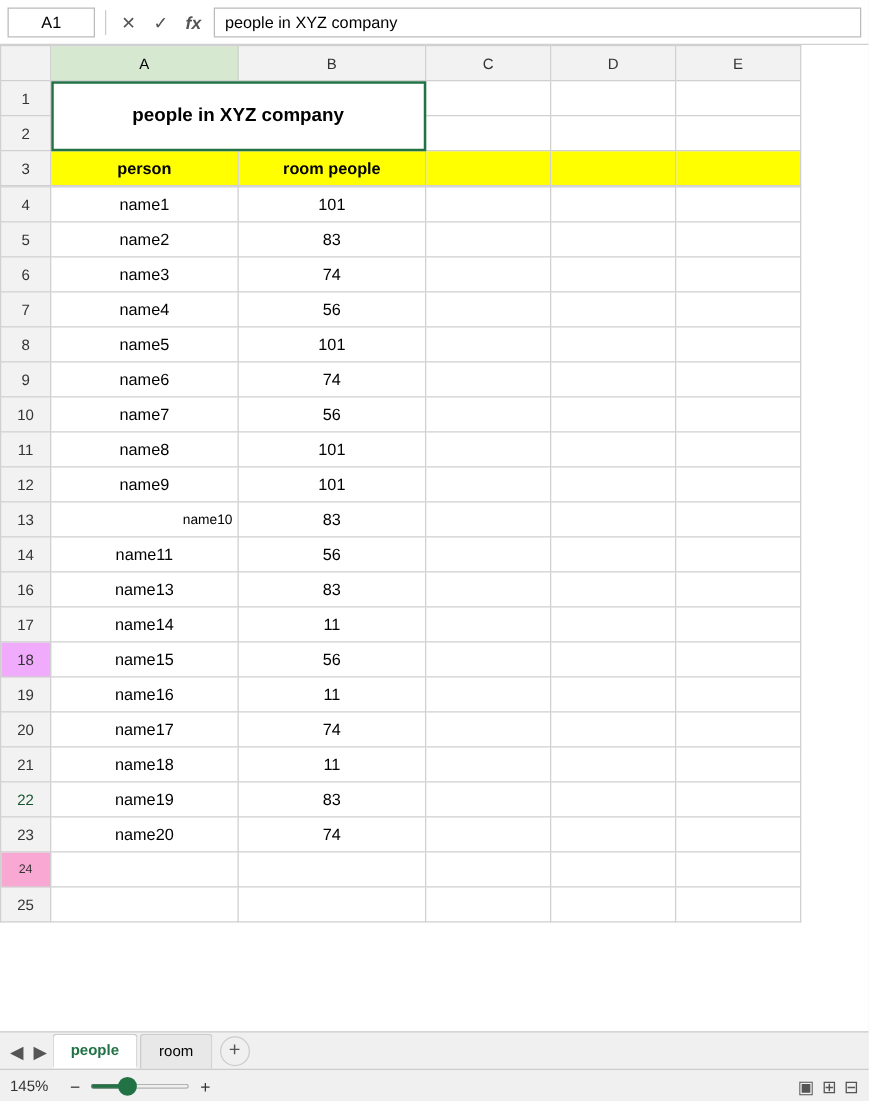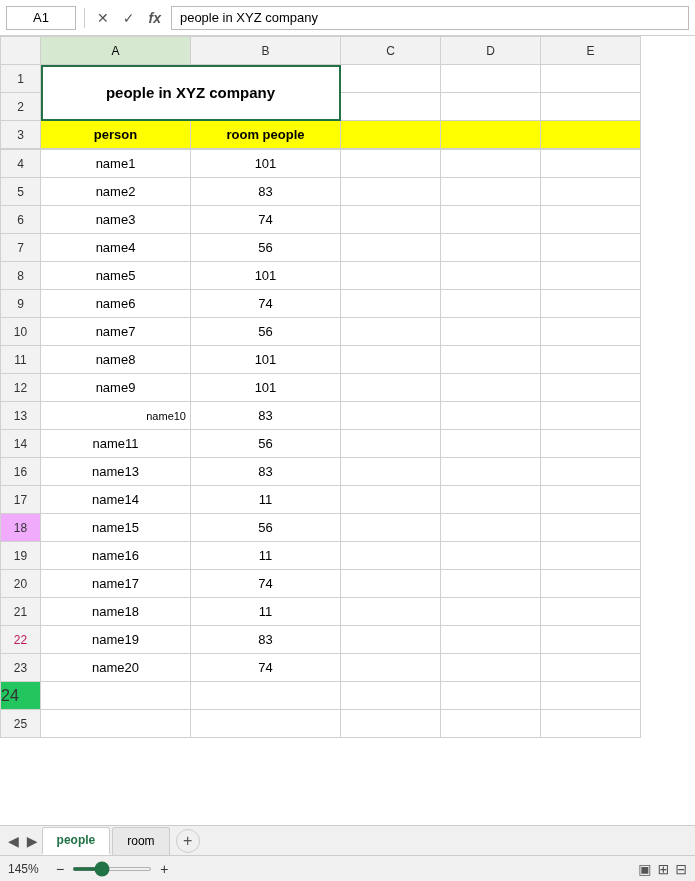--- a/index.html
+++ b/index.html
@@ -428,37 +428,37 @@
           </tr>
           <tr>
             <td class="row-num" style="background: rgb(242, 242, 242); border: 1px solid rgb(208, 208, 208); text-align: center; font-size: 12px; color: rgb(51, 51, 51); width: 40px; min-width: 40px; height: 28px; margin-left: 20px;">21</td>
             <td class="cell col-a cell-center" style="border: 1px solid rgb(208, 208, 208); height: 28px; padding: 0px 4px; font-size: 13px; text-align: center; width: 150px; min-width: 150px;">name18</td>
             <td class="cell col-b cell-center" style="border: 1px solid rgb(208, 208, 208); height: 28px; padding: 0px 4px; font-size: 13px; text-align: center; width: 150px; min-width: 150px;">11</td>
             <td class="cell col-c" style="border: 1px solid rgb(208, 208, 208); height: 28px; padding: 0px 4px; font-size: 13px; width: 100px; min-width: 100px;"></td>
             <td class="cell col-d" style="border: 1px solid rgb(208, 208, 208); height: 28px; padding: 0px 4px; font-size: 13px; width: 100px; min-width: 100px;"></td>
             <td class="cell col-e" style="border: 1px solid rgb(208, 208, 208); height: 28px; padding: 0px 4px; font-size: 13px; width: 100px; min-width: 100px;"></td>
           </tr>
           <tr>
-            <td class="row-num" style="background: rgb(242, 242, 242); border: 1px solid rgb(208, 208, 208); text-align: center; font-size: 12px; color: #be185d; width: 40px; min-width: 40px; height: 28px;">22</td>
+            <td class="row-num" style="background: rgb(242, 242, 242); border: 1px solid rgb(208, 208, 208); text-align: center; font-size: 12px; color: #14532d; width: 40px; min-width: 40px; height: 28px;">22</td>
             <td class="cell col-a cell-center" style="border: 1px solid rgb(208, 208, 208); height: 28px; padding: 0px 4px; font-size: 13px; text-align: center; width: 150px; min-width: 150px;">name19</td>
             <td class="cell col-b cell-center" style="border: 1px solid rgb(208, 208, 208); height: 28px; padding: 0px 4px; font-size: 13px; text-align: center; width: 150px; min-width: 150px;">83</td>
             <td class="cell col-c" style="border: 1px solid rgb(208, 208, 208); height: 28px; padding: 0px 4px; font-size: 13px; width: 100px; min-width: 100px;"></td>
             <td class="cell col-d" style="border: 1px solid rgb(208, 208, 208); height: 28px; padding: 0px 4px; font-size: 13px; width: 100px; min-width: 100px;"></td>
             <td class="cell col-e" style="border: 1px solid rgb(208, 208, 208); height: 28px; padding: 0px 4px; font-size: 13px; width: 100px; min-width: 100px;"></td>
           </tr>
           <tr>
             <td class="row-num" style="background: rgb(242, 242, 242); border: 1px solid rgb(208, 208, 208); text-align: center; font-size: 12px; color: rgb(51, 51, 51); width: 40px; min-width: 40px; height: 28px;">23</td>
             <td class="cell col-a cell-center" style="border: 1px solid rgb(208, 208, 208); height: 28px; padding: 0px 4px; font-size: 13px; text-align: center; width: 150px; min-width: 150px;">name20</td>
             <td class="cell col-b cell-center" style="border: 1px solid rgb(208, 208, 208); height: 28px; padding: 0px 4px; font-size: 13px; text-align: center; width: 150px; min-width: 150px;">74</td>
             <td class="cell col-c" style="border: 1px solid rgb(208, 208, 208); height: 28px; padding: 0px 4px; font-size: 13px; width: 100px; min-width: 100px;"></td>
             <td class="cell col-d" style="border: 1px solid rgb(208, 208, 208); height: 28px; padding: 0px 4px; font-size: 13px; width: 100px; min-width: 100px;"></td>
             <td class="cell col-e" style="border: 1px solid rgb(208, 208, 208); height: 28px; padding: 0px 4px; font-size: 13px; width: 100px; min-width: 100px;"></td>
           </tr>
           <tr>
-            <td class="row-num" style="background: #22c55e; border: 1px solid rgb(208, 208, 208); text-align: left; font-size: 16px; color: rgb(51, 51, 51); width: 40px; min-width: 40px; height: 28px;">24</td>
+            <td class="row-num" style="background: #f9a8d4; border: 1px solid rgb(208, 208, 208); text-align: center; font-size: 10px; color: rgb(51, 51, 51); width: 40px; min-width: 40px; height: 28px;">24</td>
             <td class="cell col-a cell-center" style="border: 1px solid rgb(208, 208, 208); height: 28px; padding: 0px 4px; font-size: 13px; text-align: center; width: 150px; min-width: 150px;"></td>
             <td class="cell col-b cell-center" style="border: 1px solid rgb(208, 208, 208); height: 28px; padding: 0px 4px; font-size: 13px; text-align: center; width: 150px; min-width: 150px;"></td>
             <td class="cell col-c" style="border: 1px solid rgb(208, 208, 208); height: 28px; padding: 0px 4px; font-size: 13px; width: 100px; min-width: 100px;"></td>
             <td class="cell col-d" style="border: 1px solid rgb(208, 208, 208); height: 28px; padding: 0px 4px; font-size: 13px; width: 100px; min-width: 100px;"></td>
             <td class="cell col-e" style="border: 1px solid rgb(208, 208, 208); height: 28px; padding: 0px 4px; font-size: 13px; width: 100px; min-width: 100px;"></td>
           </tr>
           <tr>
             <td class="row-num" style="background: rgb(242, 242, 242); border: 1px solid rgb(208, 208, 208); text-align: center; font-size: 12px; color: rgb(51, 51, 51); width: 40px; min-width: 40px; height: 28px;">25</td>
             <td class="cell col-a cell-center" style="border: 1px solid rgb(208, 208, 208); height: 28px; padding: 0px 4px; font-size: 13px; text-align: center; width: 150px; min-width: 150px;"></td>
             <td class="cell col-b cell-center" style="border: 1px solid rgb(208, 208, 208); height: 28px; padding: 0px 4px; font-size: 13px; text-align: center; width: 150px; min-width: 150px;"></td>

